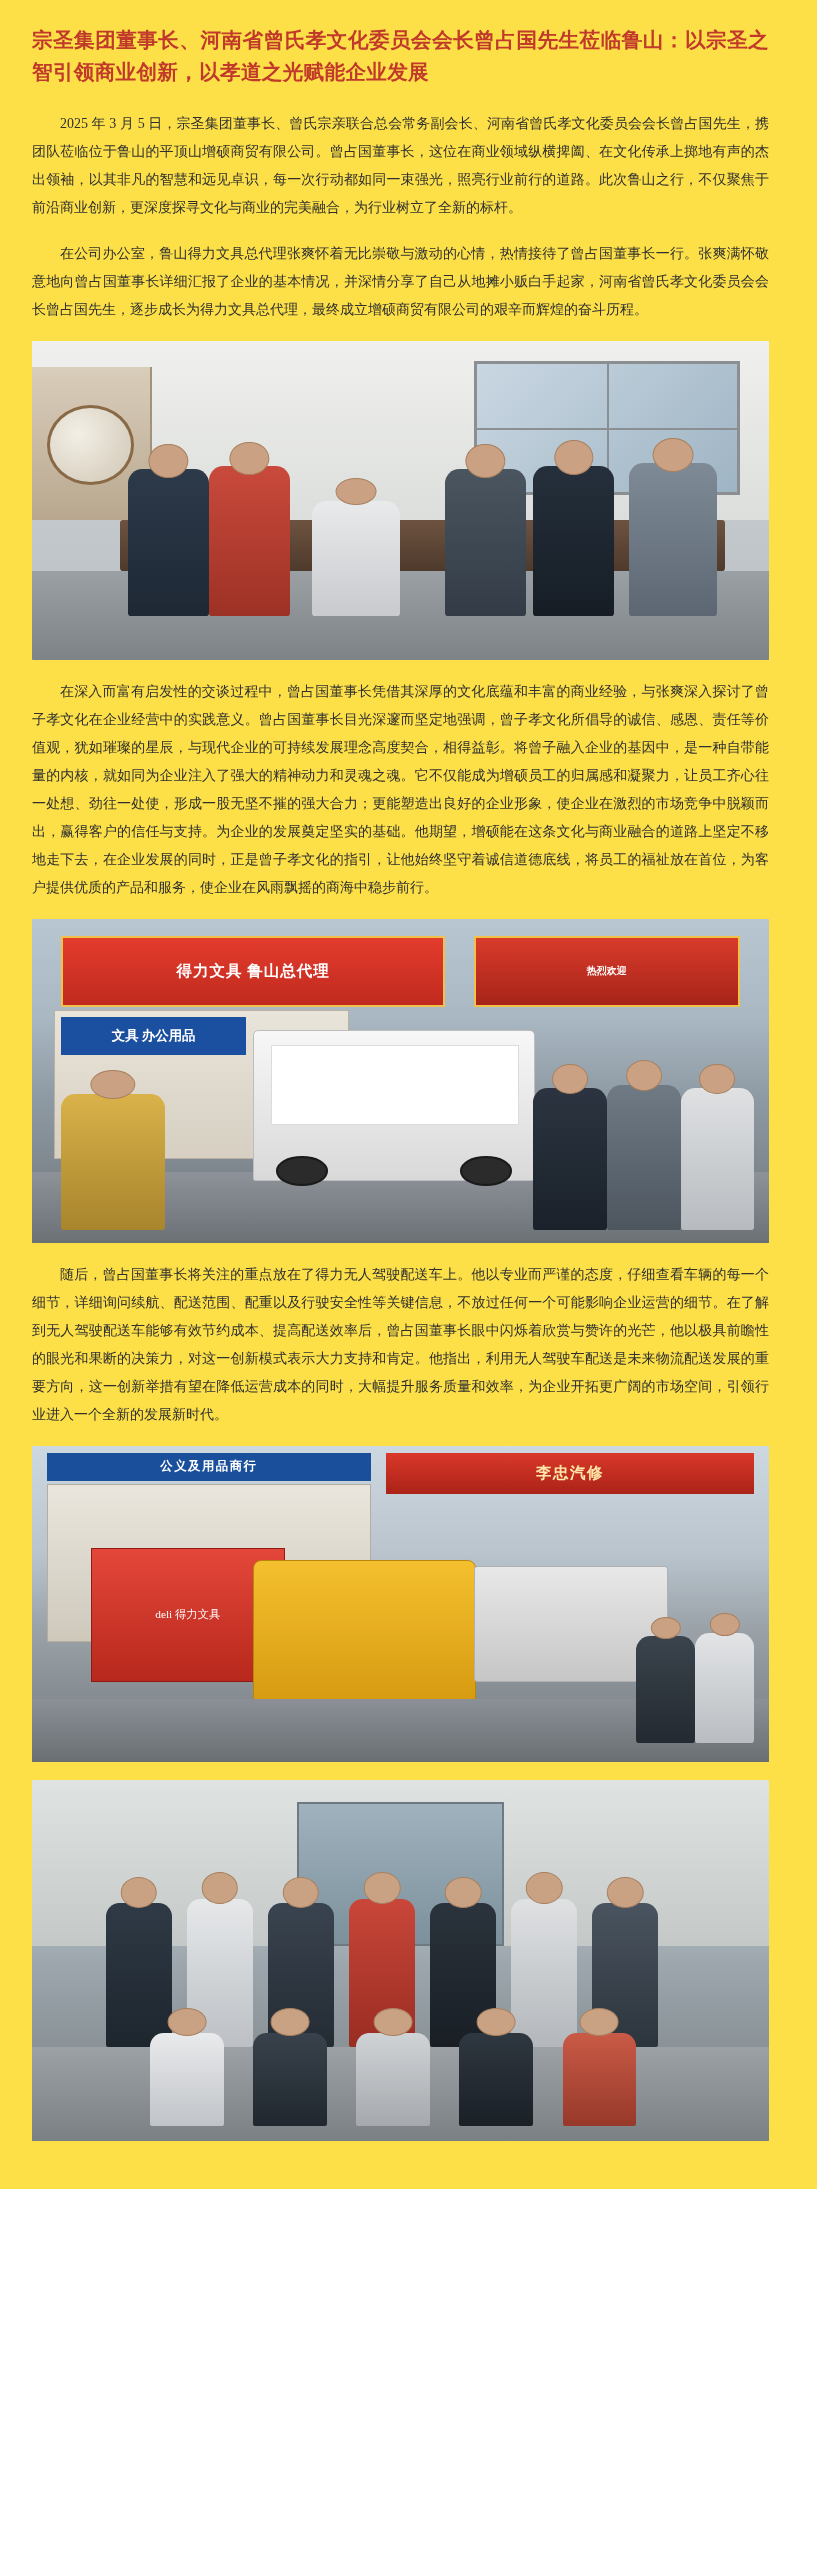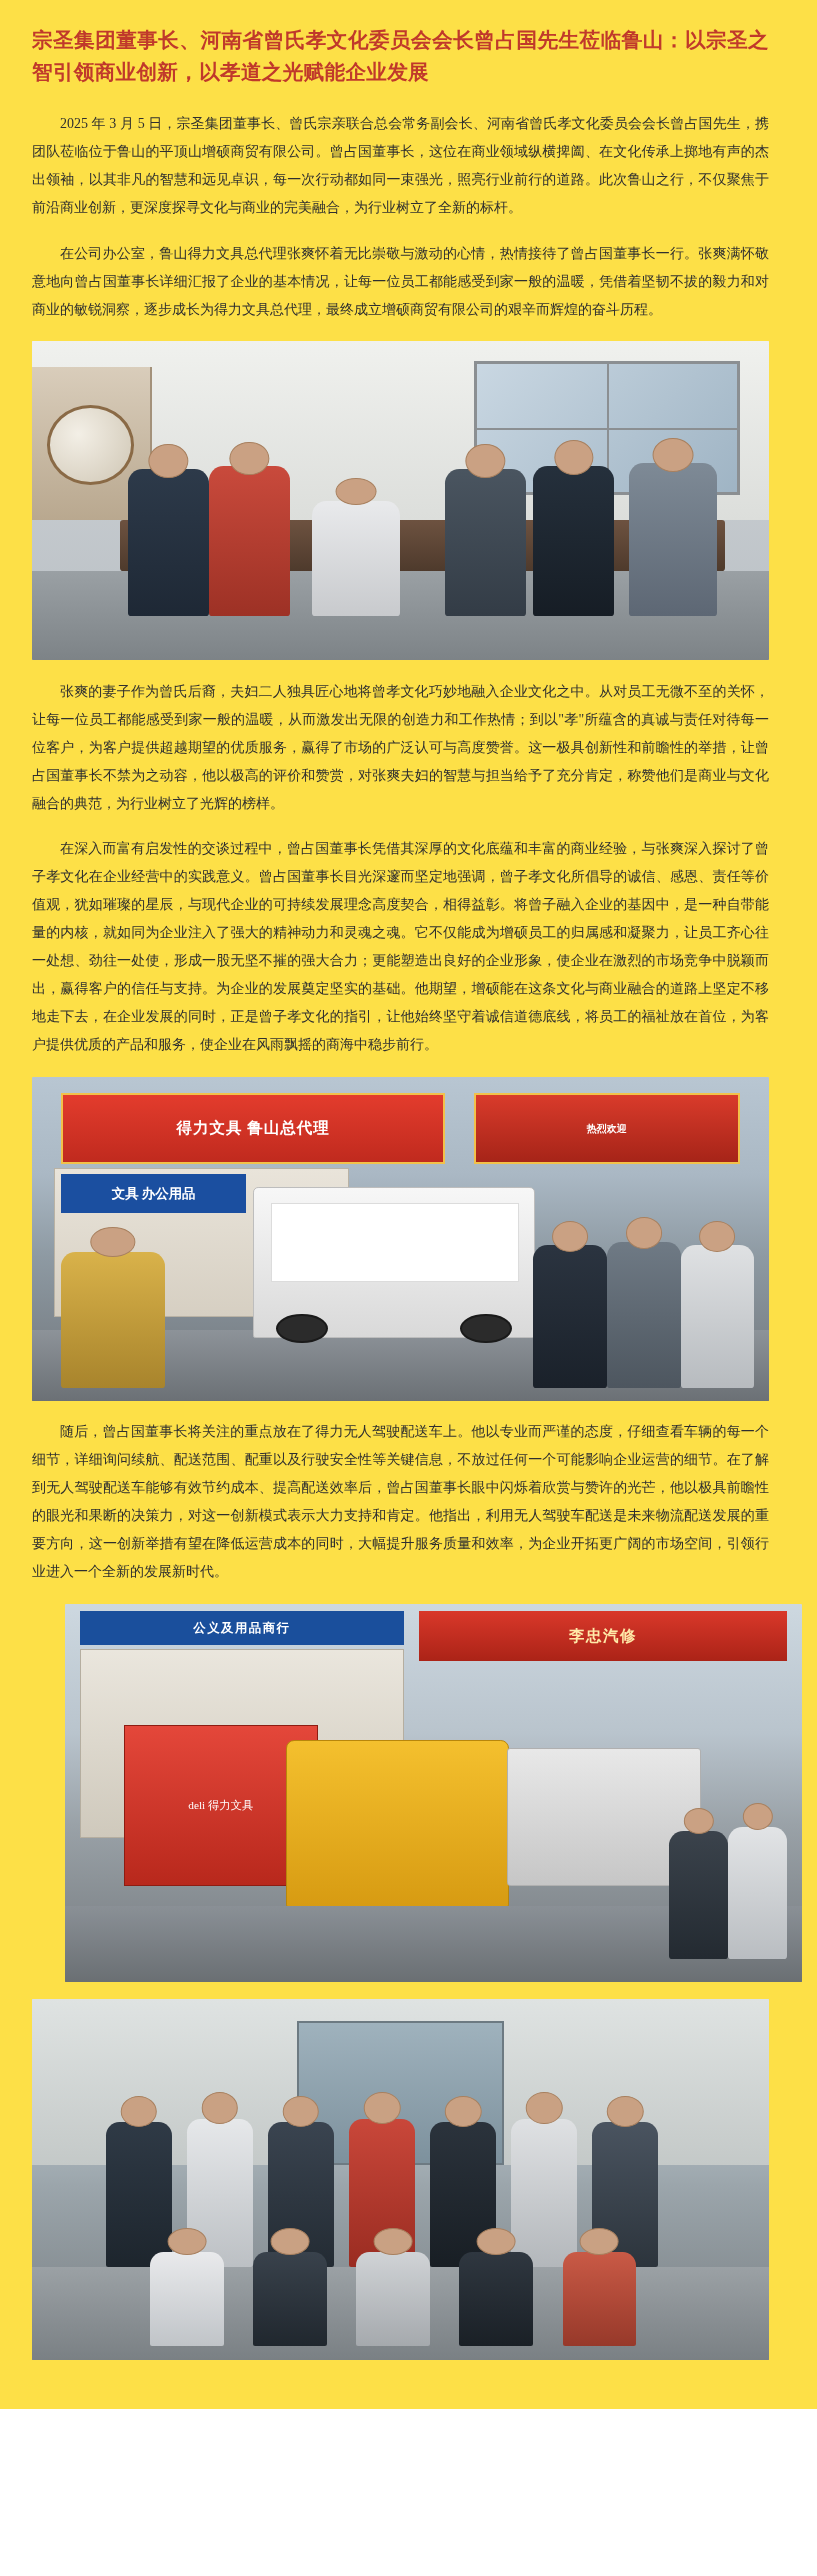--- a/index.html
+++ b/index.html
@@ -145,23 +145,22 @@
   .p2-wheel {
     position: absolute; bottom: -4%; width: 17%; height: 17%;
     border-radius: 50%; background: #2b2b2b; border: 2.6px solid #1a1a1a;
   }
   .p2-floor {
     position: absolute; left: 0; top: 78%; width: 100%; height: 22%;
     background: linear-gradient(to bottom, #8d9399, #6b7075);
   }
   
   .photo3 {
-    height: 378px;
+    height: 316px;
     background: linear-gradient(to bottom, #cdd8e0 0%, #b9c4cd 34%, #9aa2a8 58%, #73787c 100%);
-    margin-left: 33px;
   }
   .p3-topsign {
     position: absolute; left: 2%; top: 2%; width: 44%; height: 9%;
     background: #1a4f9c; color: #fff;
     display:flex; align-items:center; justify-content:center;
     font-size: 12.4px; font-weight: bold; letter-spacing: 1.5px;
   }
   .p3-redsign {
     position: absolute; left: 48%; top: 2%; width: 50%; height: 13%;
     background: linear-gradient(to bottom, #d9382a, #ab2317);
@@ -220,21 +219,21 @@
 </style>
 </head>
 <body>
 
 <div class="page">
 
   <h1 class="title">宗圣集团董事长、河南省曾氏孝文化委员会会长曾占国先生莅临鲁山：以宗圣之智引领商业创新，以孝道之光赋能企业发展</h1>
 
   <p class="para">2025 年 3 月 5 日，宗圣集团董事长、曾氏宗亲联合总会常务副会长、河南省曾氏孝文化委员会会长曾占国先生，携团队莅临位于鲁山的平顶山增硕商贸有限公司。曾占国董事长，这位在商业领域纵横捭阖、在文化传承上掷地有声的杰出领袖，以其非凡的智慧和远见卓识，每一次行动都如同一束强光，照亮行业前行的道路。此次鲁山之行，不仅聚焦于前沿商业创新，更深度探寻文化与商业的完美融合，为行业树立了全新的标杆。</p>
 
-  <p class="para">在公司办公室，鲁山得力文具总代理张爽怀着无比崇敬与激动的心情，热情接待了曾占国董事长一行。张爽满怀敬意地向曾占国董事长详细汇报了企业的基本情况，让每一位员工都能感受到家一般的温暖，凭借着坚韧不拔的毅力和对商业的敏锐洞察，逐步成长为得力文具总代理，最终成立增硕商贸有限公司的艰辛而辉煌的奋斗历程。</p>
+  <p class="para">在公司办公室，鲁山得力文具总代理张爽怀着无比崇敬与激动的心情，热情接待了曾占国董事长一行。张爽满怀敬意地向曾占国董事长详细汇报了企业的基本情况，并深情分享了自己从地摊小贩白手起家，河南省曾氏孝文化委员会会长曾占国先生，逐步成长为得力文具总代理，最终成立增硕商贸有限公司的艰辛而辉煌的奋斗历程。</p>
 
   <div class="figure">
     <div class="photo photo1">
       <div class="p1-wall"></div>
       <div class="p1-window"></div>
       <div class="p1-cabinet"></div>
       <div class="p1-drum"></div>
       <div class="p1-desk"></div>
       <div class="p1-floor"></div>
 
@@ -253,21 +252,20 @@
       <div class="p1-person" style="left:68%;width:11%;height:47%;background:linear-gradient(to bottom,#25303c,#161d25);">
         <div class="p1-head" style="top:-17%;width:46%;height:22%;"></div>
       </div>
       <div class="p1-person" style="left:81%;width:12%;height:48%;background:linear-gradient(to bottom,#7e8a96,#5d6774);">
         <div class="p1-head" style="top:-16%;width:44%;height:21%;"></div>
       </div>
 
     </div>
   </div>
 
-  <p class="para">张爽的妻子作为曾氏后裔，夫妇二人独具匠心地将曾孝文化巧妙地融入企业文化之中。从对员工无微不至的关怀，让每一位员工都能感受到家一般的温暖，从而激发出无限的创造力和工作热情；到以"孝"所蕴含的真诚与责任对待每一位客户，为客户提供超越期望的优质服务，赢得了市场的广泛认可与高度赞誉。这一极具创新性和前瞻性的举措，让曾占国董事长不禁为之动容，他以极高的评价和赞赏，对张爽夫妇的智慧与担当给予了充分肯定，称赞他们是商业与文化融合的典范，为行业树立了光辉的榜样。</p>
 
   <p class="para">在深入而富有启发性的交谈过程中，曾占国董事长凭借其深厚的文化底蕴和丰富的商业经验，与张爽深入探讨了曾子孝文化在企业经营中的实践意义。曾占国董事长目光深邃而坚定地强调，曾子孝文化所倡导的诚信、感恩、责任等价值观，犹如璀璨的星辰，与现代企业的可持续发展理念高度契合，相得益彰。将曾子融入企业的基因中，是一种自带能量的内核，就如同为企业注入了强大的精神动力和灵魂之魂。它不仅能成为增硕员工的归属感和凝聚力，让员工齐心往一处想、劲往一处使，形成一股无坚不摧的强大合力；更能塑造出良好的企业形象，使企业在激烈的市场竞争中脱颖而出，赢得客户的信任与支持。为企业的发展奠定坚实的基础。他期望，增硕能在这条文化与商业融合的道路上坚定不移地走下去，在企业发展的同时，正是曾子孝文化的指引，让他始终坚守着诚信道德底线，将员工的福祉放在首位，为客户提供优质的产品和服务，使企业在风雨飘摇的商海中稳步前行。</p>
 
   <div class="figure">
     <div class="photo photo2">
       <div class="p2-banner">得力文具 鲁山总代理</div>
       <div class="p2-sign2">热烈欢迎</div>
       <div class="p2-storewall"></div>
       <div class="p2-shopsign">文具 办公用品</div>
       <div class="p2-floor"></div>

